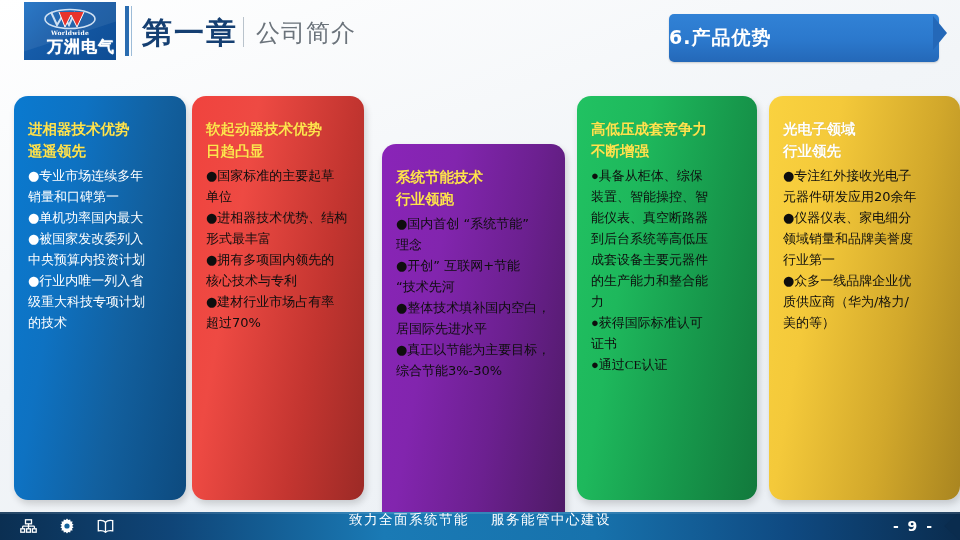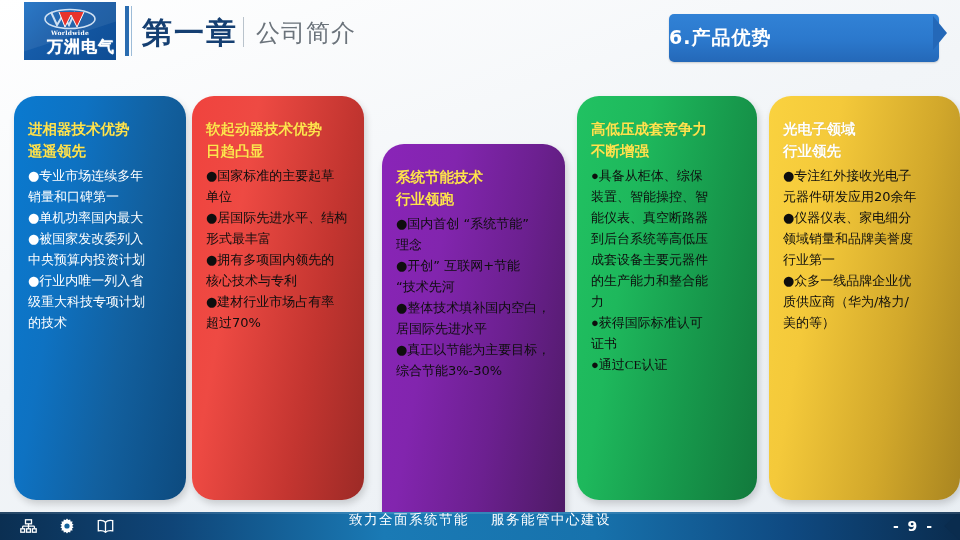--- a/index.html
+++ b/index.html
@@ -83,21 +83,21 @@
     width: 0; height: 0;
     border-top: 17px solid transparent;
     border-bottom: 17px solid transparent;
     border-left: 14px solid #2468b8;
   }
 
   
   .cards { position: absolute; left: 0; top: 96px; width: 960px; height: 404px; }
   .card {
     position: absolute; top: 0; width: 172px; height: 404px;
-    border-radius: 22px;
+    border-radius: 14px;
     box-shadow: 2px 4px 7px rgba(0,0,0,0.16);
     padding: 22px 12px 10px 14px;
     overflow: hidden;
   }
   .card-title {
     font-size: 14.5px; font-weight: bold; line-height: 1.55;
     margin-bottom: 2px;
     text-shadow: 0 0 1px rgba(0,0,0,0.15);
   }
   .card-body { font-size: 13px; line-height: 1.62; }
@@ -196,21 +196,21 @@
   </div>
 
   <div class="card c2">
     <div class="card-title t-yellow">
       <div>软起动器技术优势</div>
       <div>日趋凸显</div>
     </div>
     <div class="card-body t-black">
       <p>●国家标准的主要起草</p>
       <p>单位</p>
-      <p>●居国际先进水平、结构</p>
+      <p>●进相器技术优势、结构</p>
       <p>形式最丰富</p>
       <p>●拥有多项国内领先的</p>
       <p>核心技术与专利</p>
       <p>●建材行业市场占有率</p>
       <p>超过70%</p>
     </div>
   </div>
 
   <div class="card c3">
     <div class="card-title t-yellow">

